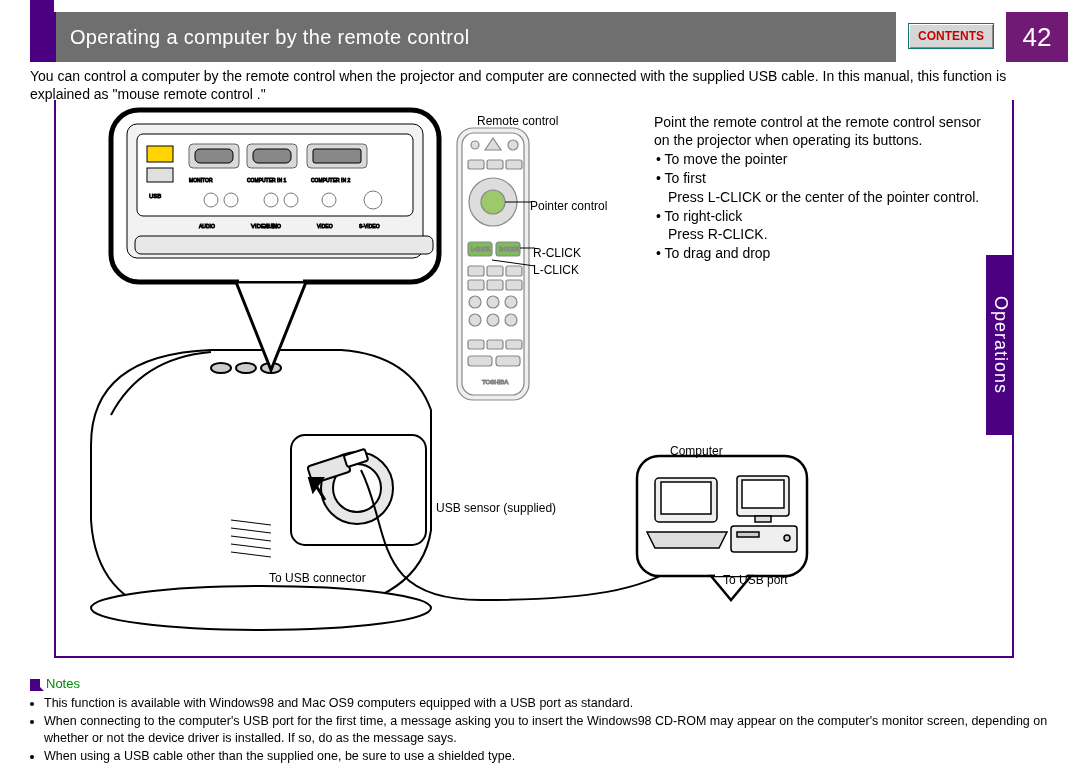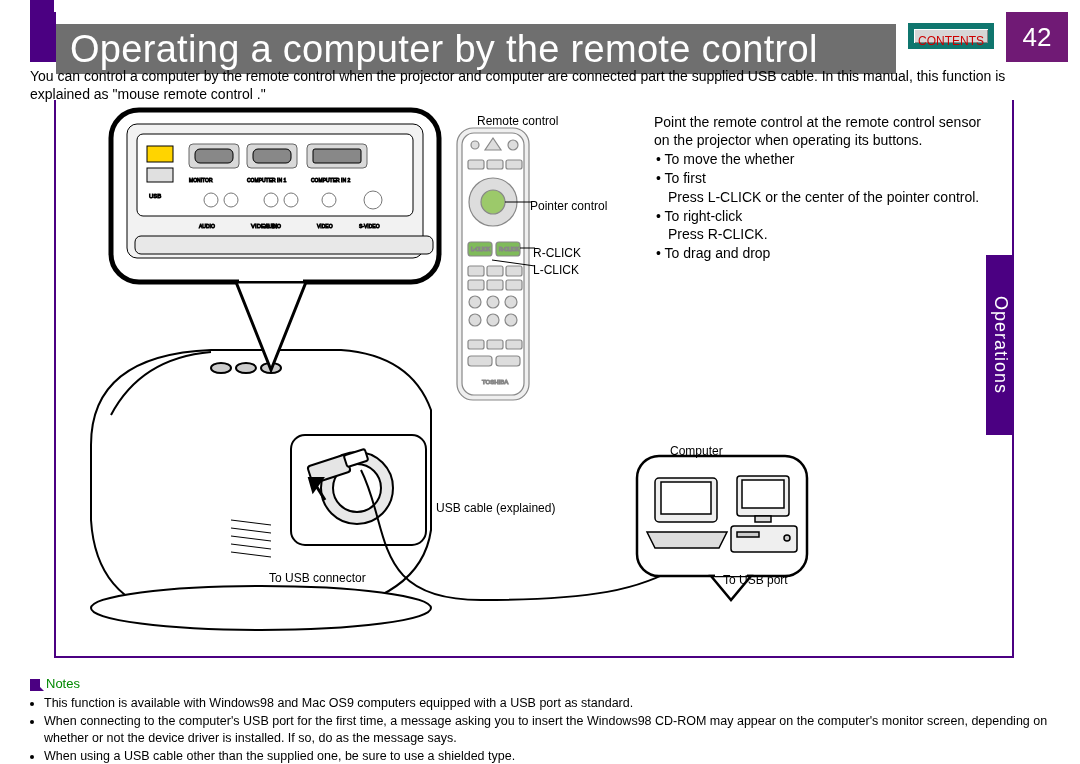--- a/index.html
+++ b/index.html
@@ -22,27 +22,27 @@
   .title-bar {
     position: absolute;
     left: 8px; top: 0;
     width: 1020px; height: 50px;
   }
   .purple-stub {
     position:absolute; left:0; top:0; width:26px; height:50px; background:#4b0082;
   }
   .title-grey {
     position:absolute; left:26px; top:0; width:840px; height:50px; background:#6f6f6f;
-    color:#fff; font-size:38px; line-height:50px; padding-left:14px;
-    font-weight:400; letter-spacing:0.3px;margin-top:12px;
+    color:#fff; font-size:20px; line-height:50px; padding-left:14px;
+    font-weight:400; letter-spacing:0.3px;
   }
   .contents-btn {
     position:absolute; left:878px; top:11px; width:86px; height:26px;
-    background:#d6d6d6; border:6px solid #0f766e;
-    color:#c00; font-size:12px; text-align:center; line-height:24px; font-weight:400;
+    background:#d6d6d6; border:1px solid #0f766e;
+    color:#c00; font-size:12px; text-align:center; line-height:24px; font-weight:700;
     box-shadow: inset 1px 1px 0 #fff, inset -1px -1px 0 #888;
   }
   .pagenum-box {
     position:absolute; left:976px; top:0; width:62px; height:50px; background:#701a75;
     color:#fff; font-size:26px; text-align:center; line-height:50px;
   }
   .intro {
     position:absolute; left:8px; top:56px; width:980px; font-size:14px; line-height:1.25;
   }
   .main-area {
@@ -94,21 +94,21 @@
 
 <div class="page-frame">
 
   <div class="title-bar">
     <div class="purple-stub"></div>
     <div class="title-grey">Operating a computer by the remote control</div>
     <div class="contents-btn">CONTENTS</div>
     <div class="pagenum-box">42</div>
   </div>
 
-  <div class="intro">You can control a computer by the remote control when the projector and computer are connected part the supplied USB cable. In this manual, this function is explained as "mouse remote control ."</div>
+  <div class="intro">You can control a computer by the remote control when the projector and computer are connected with the supplied USB cable. In this manual, this function is explained as "mouse remote control ."</div>
 
   <div class="main-area">
 
     <div class="side-tab">
       <span>Operations</span>
     </div>
 
     <div class="svg-holder">
       <svg width="760" height="550" viewBox="0 0 760 550">
 
@@ -261,27 +261,27 @@
           <circle cx="726" cy="438" r="3" fill="#ccc"></circle>
         </g>
       </svg>
     </div>
 
     <div class="label lbl-remote">Remote control</div>
     <div class="label lbl-pointerctl">Pointer control</div>
     <div class="label lbl-rclick">R-CLICK</div>
     <div class="label lbl-lclick">L-CLICK</div>
     <div class="label lbl-computer">Computer</div>
-    <div class="label lbl-usbcable">USB cable (explained)</div>
+    <div class="label lbl-usbcable">USB sensor (supplied)</div>
     <div class="label lbl-tousbconn">To USB connector</div>
     <div class="label lbl-tousbport">To USB port</div>
 
     <div class="instr">
       <p>Point the remote control at the remote control sensor on the projector when operating its buttons.</p>
-      <p class="bline">• <span>To move the whether</span></p>
+      <p class="bline">• <span>To move the pointer</span></p>
       <p class="bline">• <span>To first</span></p>
       <p class="body">Press L-CLICK or the center of the pointer control.</p>
       <p class="bline">• <span>To right-click</span></p>
       <p class="body">Press R-CLICK.</p>
       <p class="bline">• <span>To drag and drop</span></p>
     </div>
 
   </div>
 
   <div class="notes">

